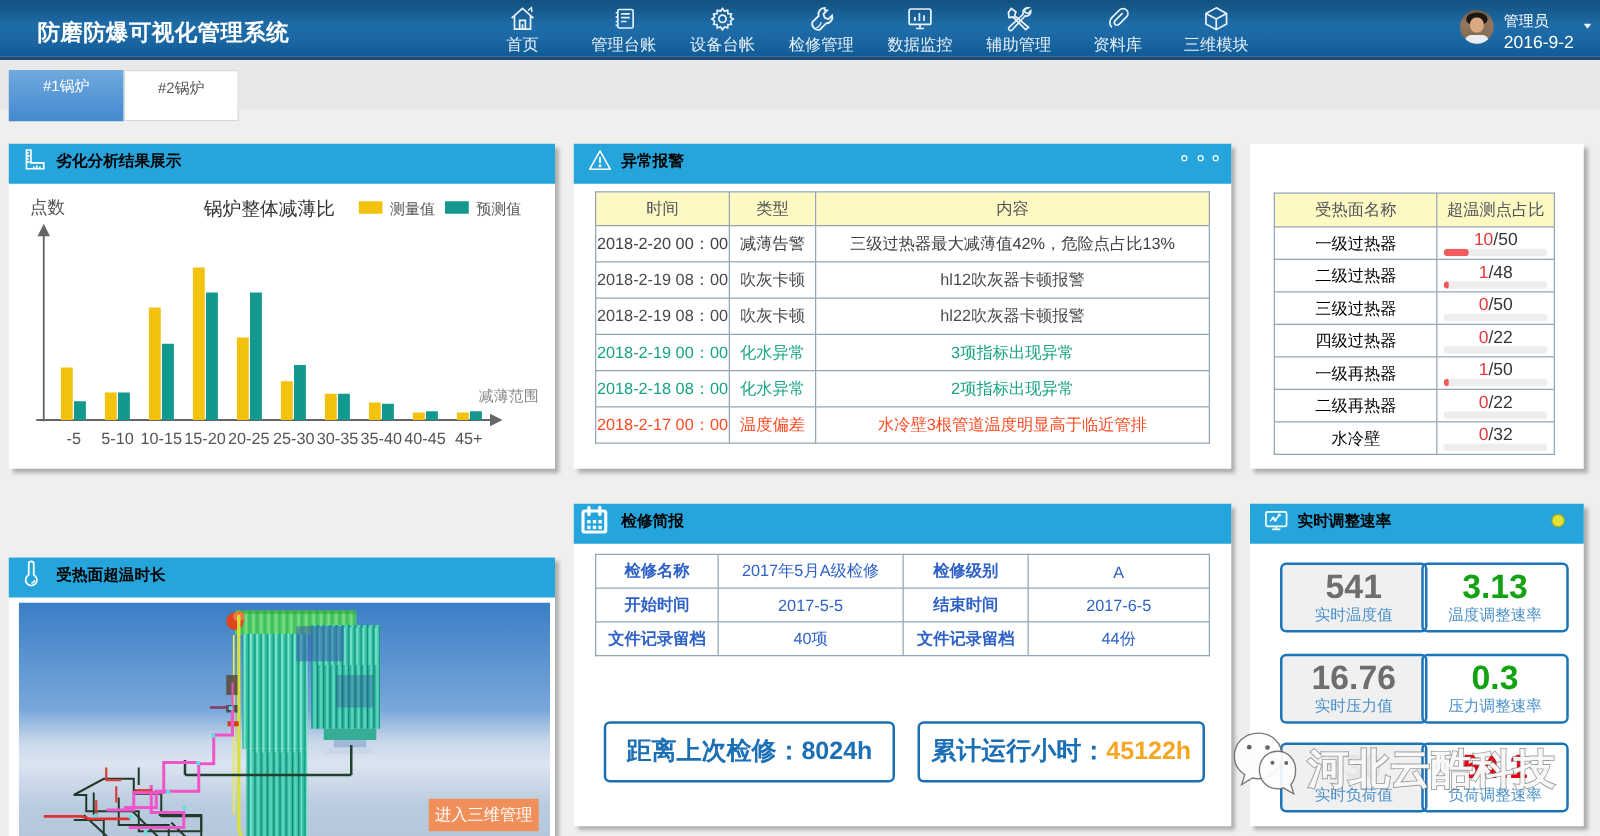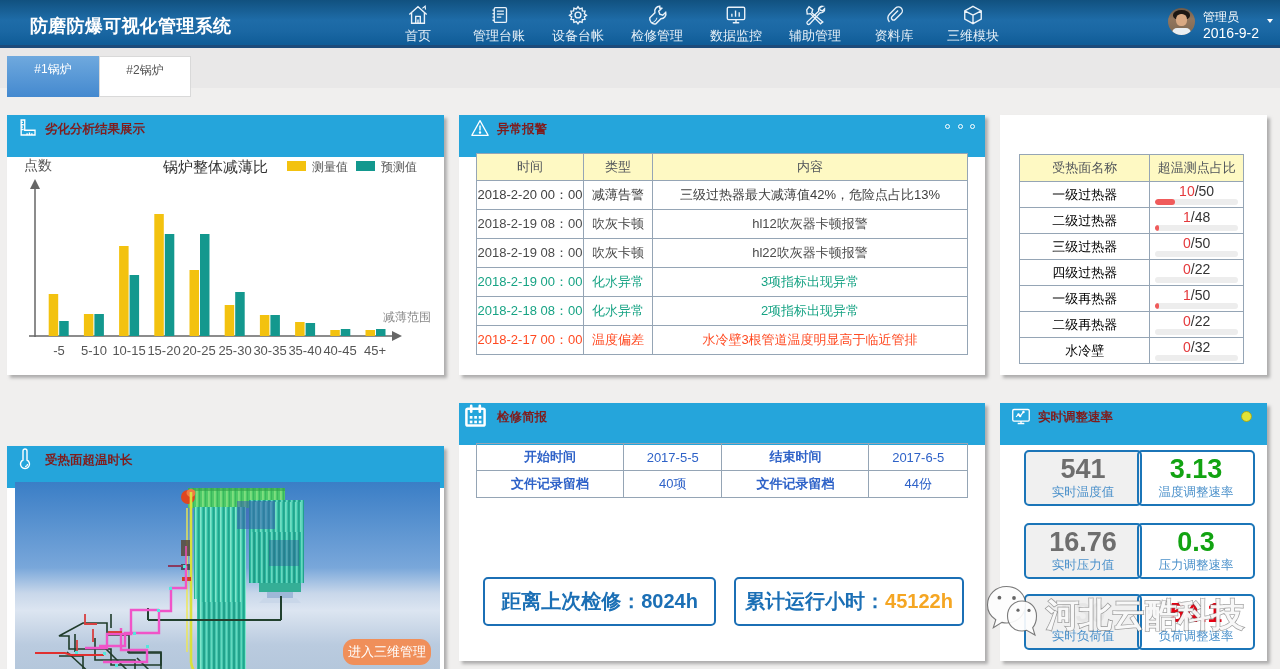--- a/index.html
+++ b/index.html
@@ -17,21 +17,21 @@
 #avatar .hair { position:absolute; left:5px; top:2px; width:17px; height:10px; border-radius:50% 50% 42% 42%; background:#1d1713; }
 #avatar .face { position:absolute; left:8px; top:6px; width:11px; height:12px; border-radius:45%; background:#d9a983; }
 #avatar .shirt { position:absolute; left:4px; top:20px; width:19px; height:8px; background:#e9eef2; border-radius:5px 5px 0 0;}
 .usr { position:absolute; left:1203px; color:#fff; font-size:13px; white-space:nowrap;}
 #caret { position:absolute; left:1267px; top:19px; width:0; height:0; border-left:3.5px solid transparent; border-right:3.5px solid transparent; border-top:4.5px solid #fff; }
 #tabbar { position:absolute; left:0; top:48px; width:1280px; height:40px; background:#E9E8E8; }
 .tab { position:absolute; top:8px; height:41px; width:92px; text-align:center; line-height:27px; font-size:12px; }
 #tab1 { left:7px; background:linear-gradient(180deg,#6FA9DE,#4489CF); color:#fff; }
 #tab2 { left:99px; background:#fff; color:#555; border:1px solid #D9D9D9; }
 .panel { position:absolute; background:#fff; box-shadow:3px 3px 3px rgba(120,120,120,0.55); }
-.phead { position:absolute; left:0; top:0; right:0; height:42px; background:#25A5DB; color:#7f1d1d; }
+.phead { position:absolute; left:0; top:0; right:0; height:32px; background:#25A5DB; color:#000000; }
 .phead .ptitle { position:absolute; left:38px; top:6px; font-size:12.5px; font-weight:bold; letter-spacing:0;}
 .phead svg.picon { position:absolute; left:11px; }
 table.grid { border-collapse:collapse; font-size:13px; }
 table.grid td, table.grid th { border:1px solid #95A5B5; text-align:center; vertical-align:middle; font-weight:normal; }
 .thead { background:#fef9c3; color:#50545A; }
 
 #p1 { left:7px;  top:115px; width:437px; height:260px; }
 #p2 { left:459px; top:115px; width:526px; height:260px; }
 #p3 { left:1000px; top:115px; width:267px; height:260px; }
 #p4 { left:7px;  top:403px; width:437px; height:258px;margin-top:43px; }
@@ -392,41 +392,47 @@
       <rect x="60" y="169" width="3" height="3"></rect>
         <rect x="88" y="170" width="3" height="3"></rect>
       <rect x="118" y="150" width="3" height="3"></rect>
         <rect x="142" y="127" width="3" height="3"></rect>
       <rect x="154" y="105" width="3" height="3"></rect>
         <rect x="168" y="83" width="3" height="3"></rect>
       <rect x="100" y="182" width="3" height="3"></rect>
         <rect x="131" y="163" width="3" height="3"></rect>
     </g>
   </svg>
-  <div style="position:absolute;left:336px;top:193px;width:88px;height:26px;background:#F08F5A;color:#fff;font-size:13px;text-align:center;line-height:26px;border-radius:11px;">进入三维管理</div>
+  <div style="position:absolute;left:336px;top:193px;width:88px;height:26px;background:#F08F5A;color:#fff;font-size:13px;text-align:center;line-height:26px;">进入三维管理</div>
 </div>
 
 <div class="panel" id="p5">
   <div class="phead">
     <svg class="picon" width="23" height="24" viewBox="0 0 24 25" fill="none" stroke="#fff" style="top:1px;left:5px;">
         <rect x="2.5" y="5" width="19" height="17.5" rx="1.5" stroke-width="2.6"></rect>
         <path d="M7.5 2 v6 M16.5 2 v6" stroke-width="2.8" stroke-linecap="round"></path>
         <g fill="#fff" stroke="none">
           <rect x="6" y="12.5" width="2.8" height="2.8"></rect>
           <rect x="10.7" y="12.5" width="2.8" height="2.8"></rect>
           <rect x="15.4" y="12.5" width="2.8" height="2.8"></rect>
           <rect x="6" y="17.3" width="2.8" height="2.8"></rect>
           <rect x="10.7" y="17.3" width="2.8" height="2.8"></rect>
           <rect x="15.4" y="17.3" width="2.8" height="2.8"></rect>
         </g>
       </svg>
     <div class="ptitle">检修简报</div>
   </div>
   <table class="grid" style="position:absolute;left:17px;top:40px;width:492px;color:#2E62C8;">
     <tbody>
+        <tr style="height:27px;">
+          <td style="width:98px;font-weight:bold;">检修名称</td>
+          <td style="width:148px;">2017年5月A级检修</td>
+          <td style="width:100px;font-weight:bold;">检修级别</td>
+          <td>A</td>
+        </tr>
     <tr style="height:27px;">
           <td style="font-weight:bold;">开始时间</td>
           <td>2017-5-5</td>
           <td style="font-weight:bold;">结束时间</td>
           <td>2017-6-5</td>
         </tr>
     <tr style="height:27px;">
           <td style="font-weight:bold;">文件记录留档</td>
           <td>40项</td>
           <td style="font-weight:bold;">文件记录留档</td>

